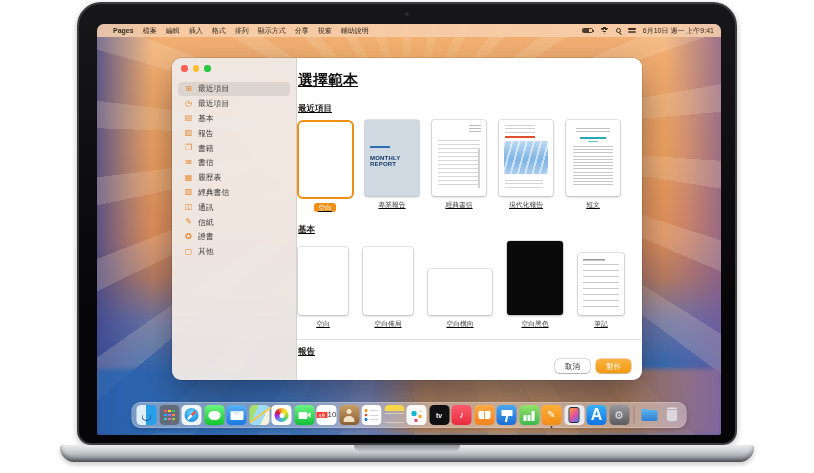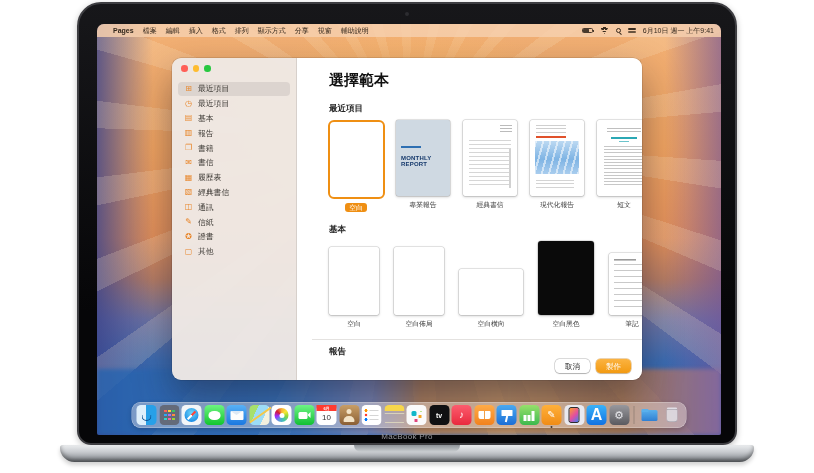--- a/index.html
+++ b/index.html
@@ -59,21 +59,21 @@
     border-right:1px solid #d7d0cb; padding-top:7px; }
   .traffic { display:flex; gap:5px; padding-left:9px; }
   .tl { width:6.5px; height:6.5px; border-radius:50%; }
   .tl.red{ background:#ff5f57;} .tl.yellow{ background:#febc2f;} .tl.green{ background:#28c840;}
   .sb-list { margin-top:10px; }
   .sb-item { display:flex; align-items:center; gap:5px; height:14.8px; margin:0 6px; padding:0 6px; border-radius:4px; }
   .sb-item.selected { background:#dcd4cf; }
   .sb-icon { color:#e8862a; font-size:8px; width:9px; text-align:center; line-height:1; }
   .sb-label { font-size:7.8px; color:#3c3934; white-space:nowrap; }
 
-  .main { flex:1; background:#fff; border-radius:0 9px 9px 0; position:relative; overflow:hidden; padding-left:32px; }
+  .main { flex:1; background:#fff; border-radius:0 9px 9px 0; position:relative; overflow:hidden; padding-left:1px;text-decoration:underline; }
   .win-title { font-size:15px; font-weight:bold; color:#111; margin-top:13px; }
   .sec-label { font-size:8.5px; font-weight:bold; color:#222; }
   .sec-label.recents { margin-top:13px; }
   .sec-label.basic { margin-top:11px; }
 
   .tpl-row { display:flex; gap:13px; margin-top:5px; align-items:flex-start; }
   .tpl { display:flex; flex-direction:column; align-items:center; width:54px; flex:none; }
   .thumb { width:54px; height:76px; background:#fff; border-radius:2px;
     box-shadow:0 0 0 .5px rgba(0,0,0,.18), 0 1px 3px rgba(0,0,0,.22); position:relative; overflow:hidden; }
   .tpl.selected .thumb { width:57px; height:79px; border:2px solid #ef8f13; border-radius:6px; box-shadow:none; }
@@ -169,21 +169,21 @@
   .dk-maps::after { content:""; position:absolute; left:-2px; top:9px; width:26px; height:2px;
     background:#f7c845; transform:rotate(-35deg); }
   .dk-photos { background:#fff; }
   .dk-photos::before { content:""; width:14px; height:14px; border-radius:50%; opacity:.9;
     background:conic-gradient(#f5a623,#f8e71c,#7ed321,#2ac1a5,#4a90d9,#9013fe,#d0021b,#f5a623); }
   .dk-photos::after { content:""; position:absolute; width:5px; height:5px; border-radius:50%; background:#fff; }
   .dk-facetime { background:linear-gradient(180deg,#6df584,#12bf34); }
   .dk-facetime::before { content:""; width:9px; height:7px; background:#fff; border-radius:1.5px; margin-right:3px; }
   .dk-facetime::after { content:""; position:absolute; right:3.5px; border-top:3px solid transparent;
     border-bottom:3px solid transparent; border-right:3.5px solid #fff; }
-  .dk-calendar { background:#fff; flex-direction:column; }
+  .dk-calendar { background:#fff; flex-direction:row; }
   .dk-calendar .icon-month { font-size:4px; color:#fff; background:#ff3b30; width:100%; text-align:center;
     padding:.5px 0; font-weight:bold; }
   .dk-calendar .icon-text { color:#333; font-size:8px; font-weight:normal; flex:1; display:flex; align-items:center; }
   .dk-contacts { background:linear-gradient(180deg,#c89e66,#8a5f35); }
   .dk-contacts::before { content:""; position:absolute; top:4px; width:5px; height:5px; border-radius:50%; background:#f3e3c6; }
   .dk-contacts::after { content:""; position:absolute; bottom:3px; width:11px; height:6px;
     border-radius:5px 5px 1px 1px; background:#f3e3c6; }
   .dk-reminders { background:#fff;
     background-image:radial-gradient(circle at 4.5px 5.5px,#ff9500 1.4px,transparent 1.6px),
       radial-gradient(circle at 4.5px 10px,#ff3b30 1.4px,transparent 1.6px),
@@ -447,18 +447,17 @@
         </div>
         <div class="dock-item dk-settings">
           <span class="icon-text">⚙</span>
         </div>
         <div class="dk-divider"></div>
         <div class="dock-item dk-downloads"></div>
         <div class="dock-item dk-trash"></div>
       </div>
   </div>
 
-  <div class="device-label">MacBook Pro</div>
 </div>
 
 <div class="base">
   <div class="base-scoop"></div>
 </div>
 
 </body></html>

